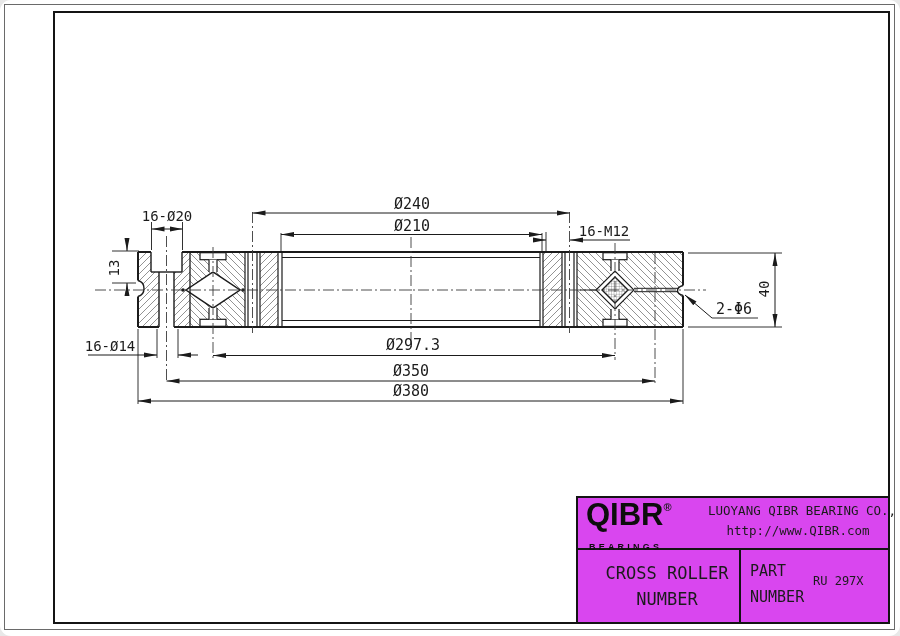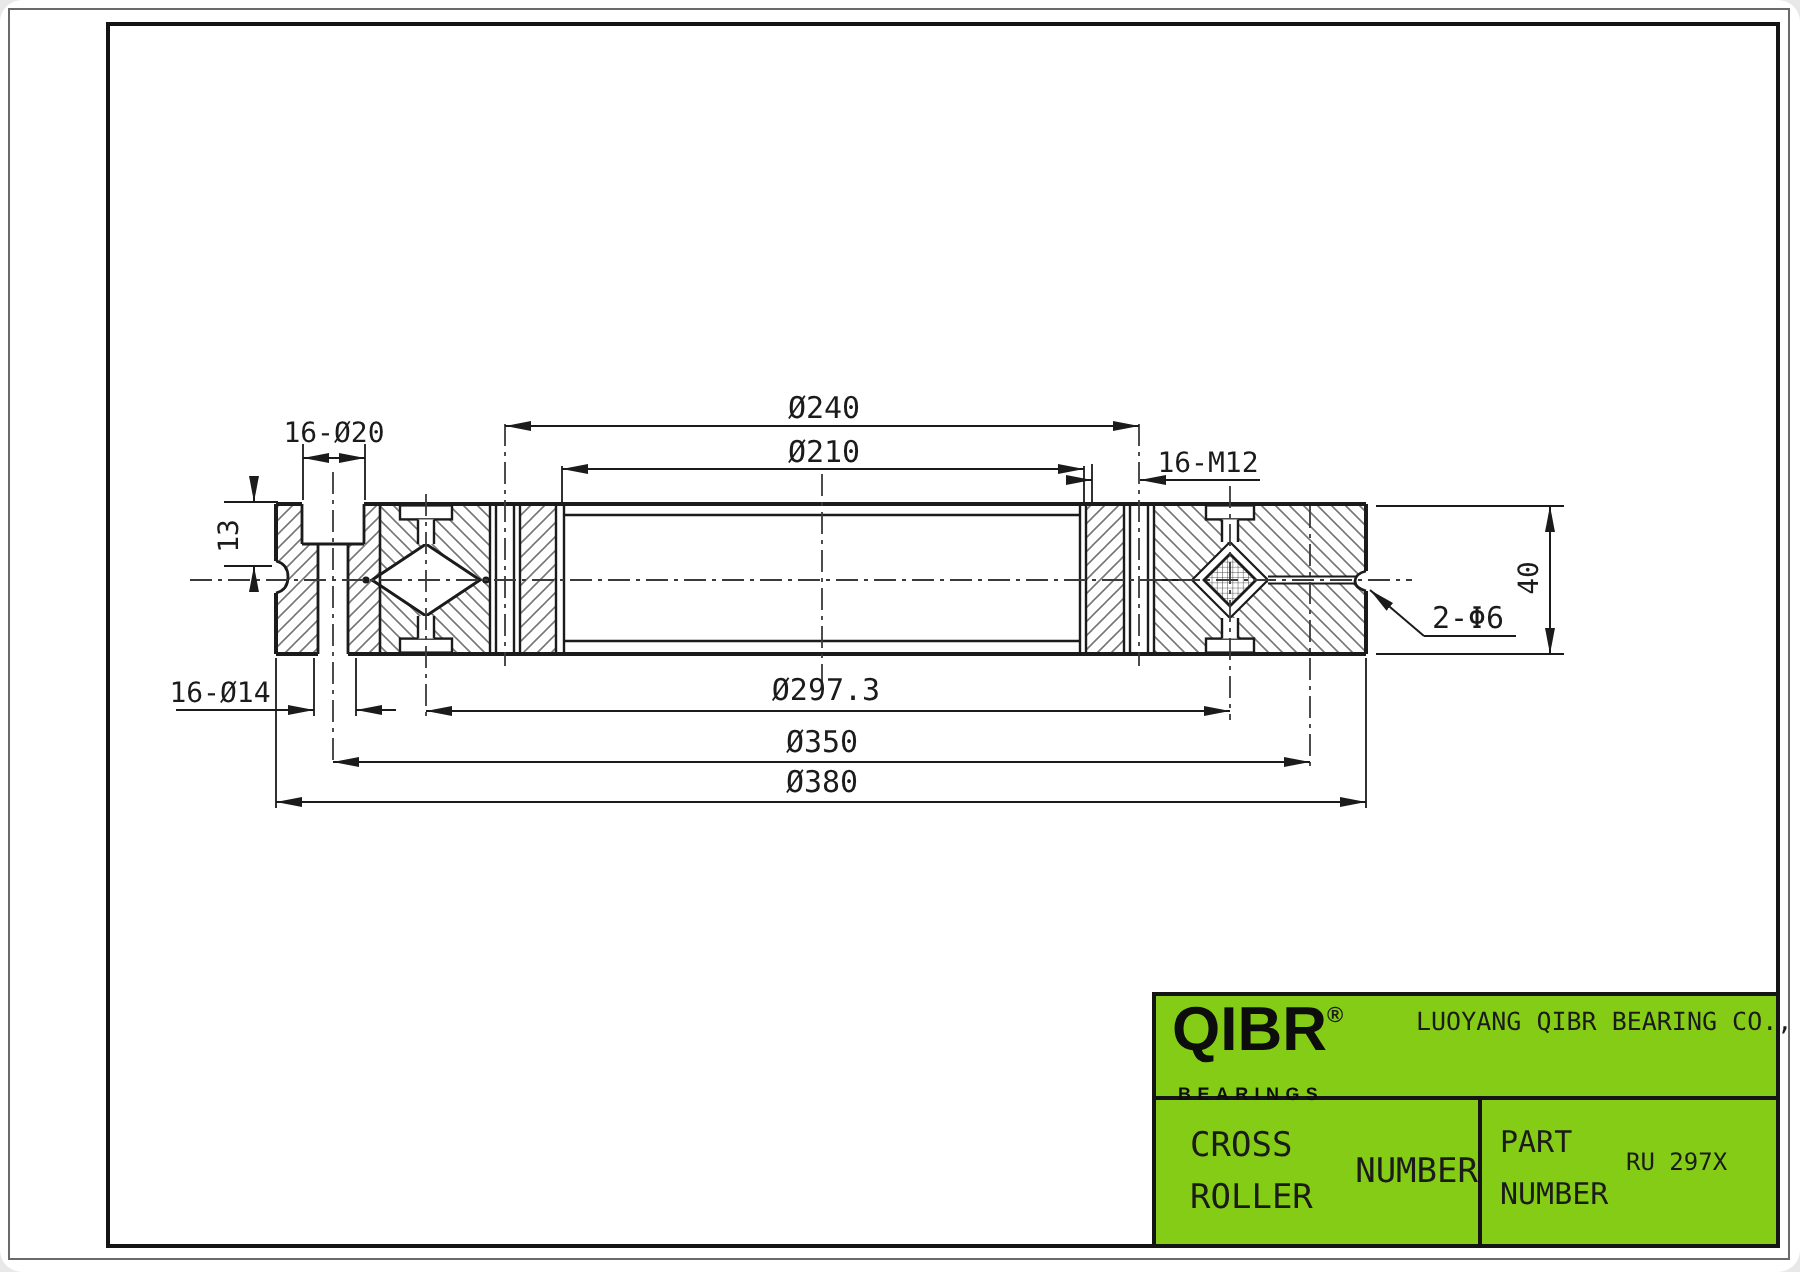--- a/index.html
+++ b/index.html
@@ -6,32 +6,32 @@
   #sheet{position:relative;width:900px;height:636px;background:#ffffff;overflow:hidden;
          font-family:"DejaVu Sans Mono", monospace;color:#1b1b1b;border-radius:11px;}
   .outer-border{position:absolute;left:4px;top:4px;width:891px;height:626px;border:1px solid #6a6a6a;box-sizing:border-box;}
   .inner-border{position:absolute;left:53px;top:11px;width:837px;height:613px;border:2px solid #141414;box-sizing:border-box;}
   #drawing-svg{position:absolute;left:0;top:0;}
   svg text{fill:#1b1b1b;font-family:"DejaVu Sans Mono", monospace;}
   .dim-t{font-size:15px;}
   .dim-t-s{font-size:14px;}
 
   
-  #title-block{position:absolute;left:576px;top:496px;width:314px;height:128px;border:2px solid #141414;box-sizing:border-box;background:#84cc16;}
+  #title-block{position:absolute;left:576px;top:496px;width:314px;height:128px;border:2px solid #141414;box-sizing:border-box;background:#d946ef;}
   #tb-row1{position:absolute;left:0;top:0;width:100%;height:52px;border-bottom:2px solid #141414;box-sizing:border-box;}
   #tb-logo{position:absolute;left:8px;top:2px;width:120px;height:48px;}
   #tb-logo-main{font-family:"Liberation Sans", sans-serif;font-weight:800;font-size:31px;letter-spacing:0px;color:#0d0d0d;line-height:30px;}
   #tb-logo-reg{font-family:"Liberation Sans", sans-serif;font-weight:700;font-size:11px;vertical-align:14px;}
   #tb-logo-sub{font-family:"Liberation Sans", sans-serif;font-weight:700;font-size:9px;letter-spacing:3.2px;color:#0d0d0d;margin-top:12px;margin-left:3px;}
   #tb-company{position:absolute;left:130px;top:5px;width:180px;text-align:center;}
   #tb-company-name{font-size:12.5px;white-space:nowrap;}
   #tb-company-web{font-size:12.5px;margin-top:5px;white-space:nowrap;}
   #tb-row2{position:absolute;left:0;top:52px;width:100%;height:72px;}
   #tb-product{position:absolute;left:0;top:0;width:163px;height:72px;border-right:2px solid #141414;box-sizing:border-box;
-              display:flex;align-items:center;justify-content:center;font-size:17px;line-height:26px;padding-left:17px;}
+              display:flex;flex-direction:column;align-items:center;justify-content:center;font-size:17px;line-height:26px;padding-left:17px;}
   #tb-part{position:absolute;left:163px;top:0;right:0;height:72px;}
   #tb-part-label{position:absolute;left:9px;top:8px;font-size:15px;line-height:26px;}
   #tb-part-number{position:absolute;left:72px;top:24px;font-size:12px;}
 </style>
 </head>
 <body>
 
 <div id="sheet">
   <div class="outer-border"></div>
   <div class="inner-border"></div>
@@ -206,20 +206,21 @@
   <div id="title-block">
     <div id="tb-row1">
       <div id="tb-logo">
         <div>
           <span id="tb-logo-main">QIBR</span><span id="tb-logo-reg">®</span>
         </div>
         <div id="tb-logo-sub">BEARINGS</div>
       </div>
       <div id="tb-company">
         <div id="tb-company-name">LUOYANG QIBR BEARING CO., LTD</div>
+        <div id="tb-company-web">http://www.QIBR.com</div>
       </div>
     </div>
     <div id="tb-row2">
       <div id="tb-product">
         <div>CROSS ROLLER</div>
         <div>NUMBER</div>
       </div>
       <div id="tb-part">
         <div id="tb-part-label">
           <div>PART</div>

